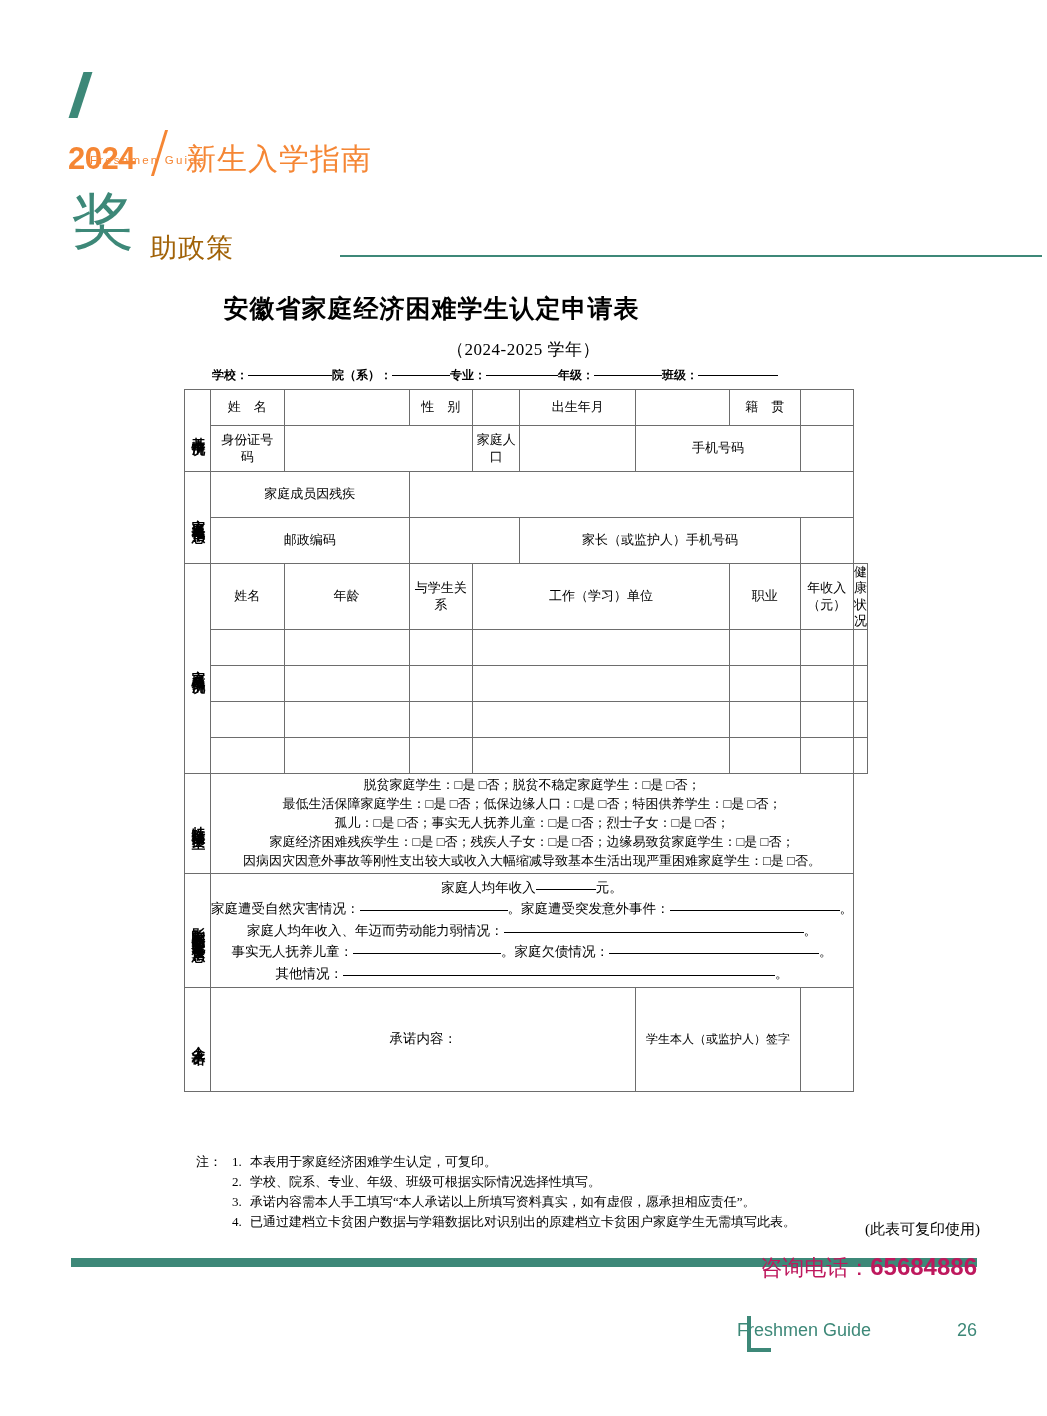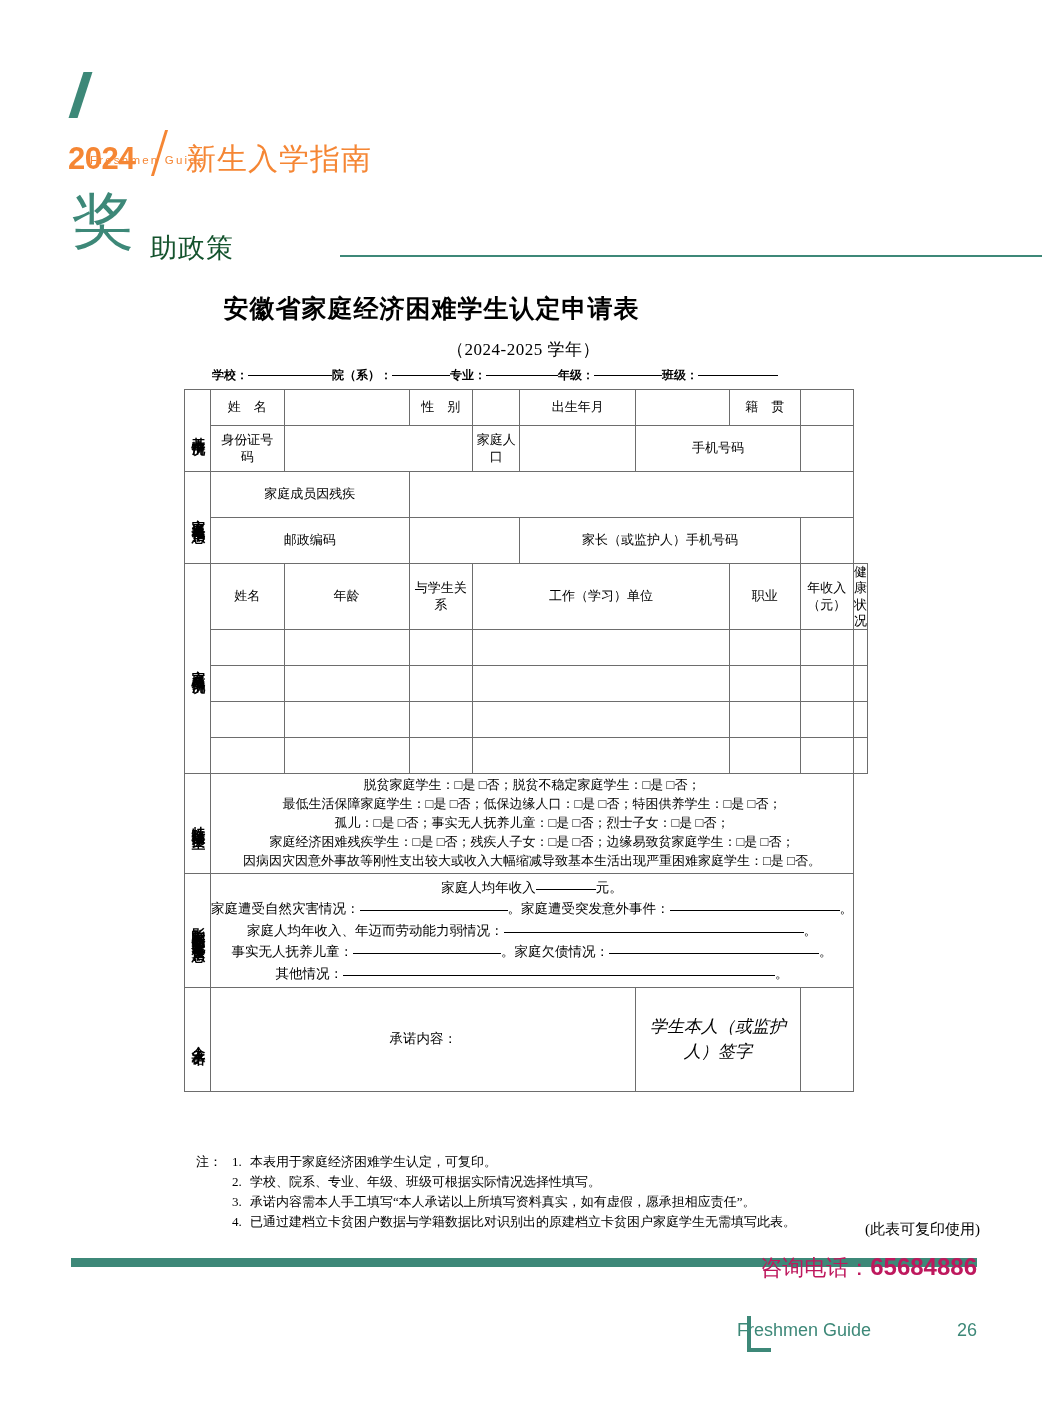--- a/index.html
+++ b/index.html
@@ -90,21 +90,21 @@
     font-family: "Liberation Sans", sans-serif;
     font-size: 62px;
     color: #3d8878;
     line-height: 1;
     letter-spacing: 0;
   }
   .sec-sub {
     position: absolute; left: 78px; top: 40px;
     font-family: "Liberation Sans", sans-serif;
     font-size: 27px;
-    color: #14532d;
+    color: #a16207;
     letter-spacing: 1px;
   }
   .sec-rule {
     position: absolute; left: 268px; top: 65px;
     width: 702px; height: 2px;
     background: #3d8878;
   }
 
   
   .doc-title {
@@ -401,21 +401,21 @@
     </td>
   </tr>
 
   <tr>
     <td class="sidelbl" style="height:104px">
       <span class="vtxt">个人承诺</span>
     </td>
     <td class="promise-cell" colspan="5">
       <span>承诺内容：</span>
     </td>
-    <td colspan="2" style="font-size:17px; line-height:1.45;font-style:italic;">
+    <td colspan="2" style="font-size:12px; line-height:1.45;">
       <span>学生本人（或监护人）签字</span>
     </td>
     <td></td>
   </tr>
 </tbody>
   </table>
 
 <div class="notes">
   <div class="nrow">
     <span class="nlabel">注：</span><span class="nidx">1.</span><span>本表用于家庭经济困难学生认定，可复印。</span>

